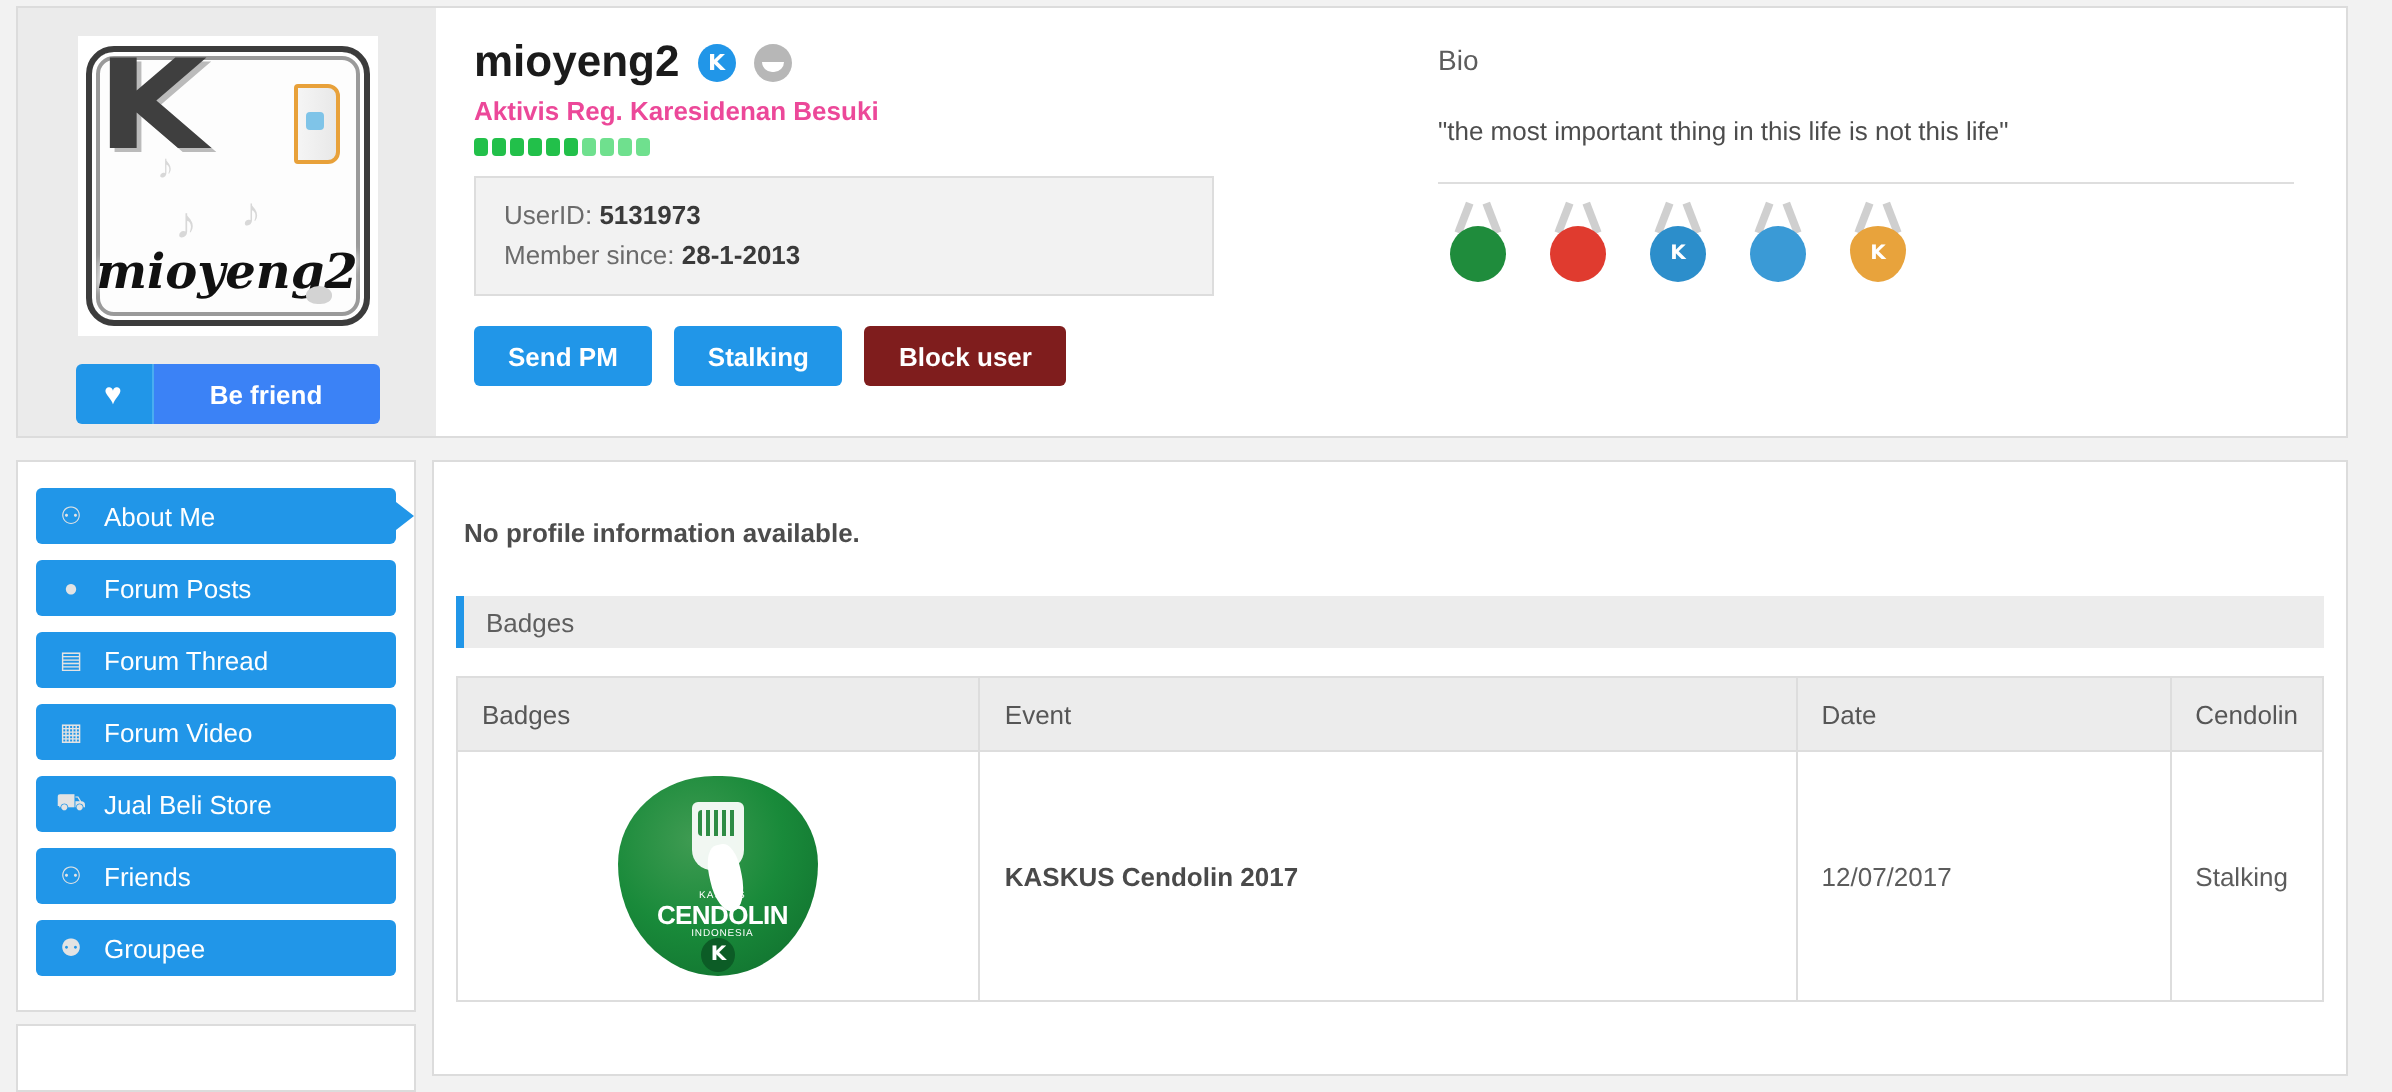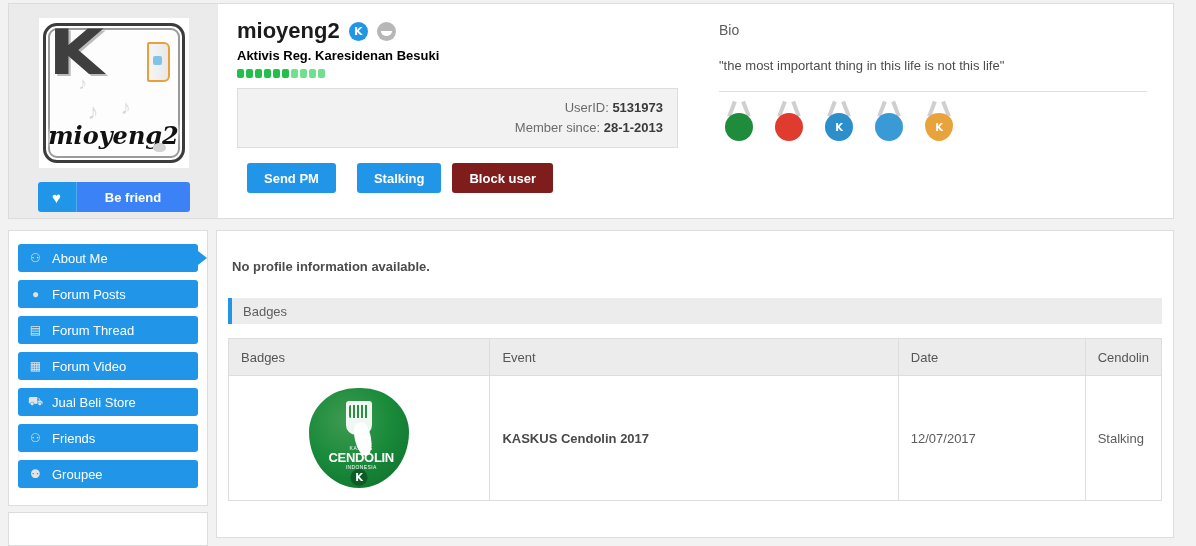--- a/index.html
+++ b/index.html
@@ -94,38 +94,38 @@
   }
   .mood-badge {
     width: 19px; height: 19px; border-radius: 50%;
     background: #b7b7b7; position: relative;
   }
   .mood-badge:before{
     content:""; position:absolute; left:4px; top:9px;
     width:11px;height:5px;background:#fff;border-radius:0 0 6px 6px;
   }
   .usertitle {
-    margin-top: 4px; font-size: 13px; font-weight: bold; color: #000000;
+    margin-top: 4px; font-size: 13px; font-weight: bold; color: #ec4899;
   }
   .rep-dots { margin-top: 6px; display: flex; gap: 2px; }
   .rep-dot { width: 7px; height: 9px; border-radius: 2px; }
 
   .stats-box {
-    margin-top: 10px; width: 441px; box-sizing: border-box;
+    margin-top: 10px; width: 370px; box-sizing: border-box;
     background: #f2f2f2; border: 1px solid #dddddd;
-    padding: 9px 14px; font-size: 13px; color: #6b6b6b; line-height: 1.55; text-align: right;
+    padding: 9px 14px; font-size: 13px; color: #6b6b6b; line-height: 1.55;
   }
   .stats-box b { color: #3a3a3a; }
   .btn-row { margin-top: 15px; display: flex; gap: 11px; }
   .btn {
     height: 30px; padding: 0 17px; border: none; border-radius: 3px;
     color: #fff; font-size: 13px; font-weight: bold; cursor: pointer;
     font-family: "Liberation Sans", sans-serif;
   }
-  .btn-blue { background: #2196e8; margin-left: 10px; }
+  .btn-blue { background: #2196e8; }
   .btn-red  { background: #7f1d1d; }
 
   .bio-col { flex: 1; box-sizing: border-box; padding: 18px 26px 0 14px; }
   .bio-title { font-size: 14px; color: #5d5d5d; }
   .bio-text { margin-top: 20px; font-size: 13px; color: #4d4d4d; }
   .bio-divider { margin-top: 18px; border-top: 1px solid #dedede; }
   .medals { margin-top: 9px; display: flex; gap: 10px; }
   .medal { position: relative; width: 40px; height: 42px; }
   .ribbon-l, .ribbon-r {
     position: absolute; top: 0; width: 4px; height: 16px; background: #cfcfcf;

